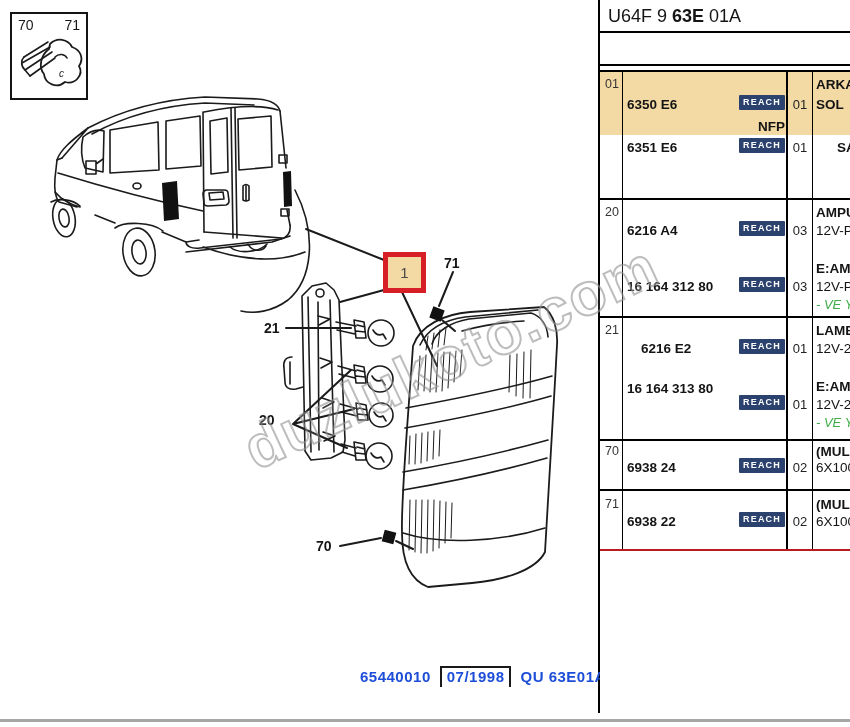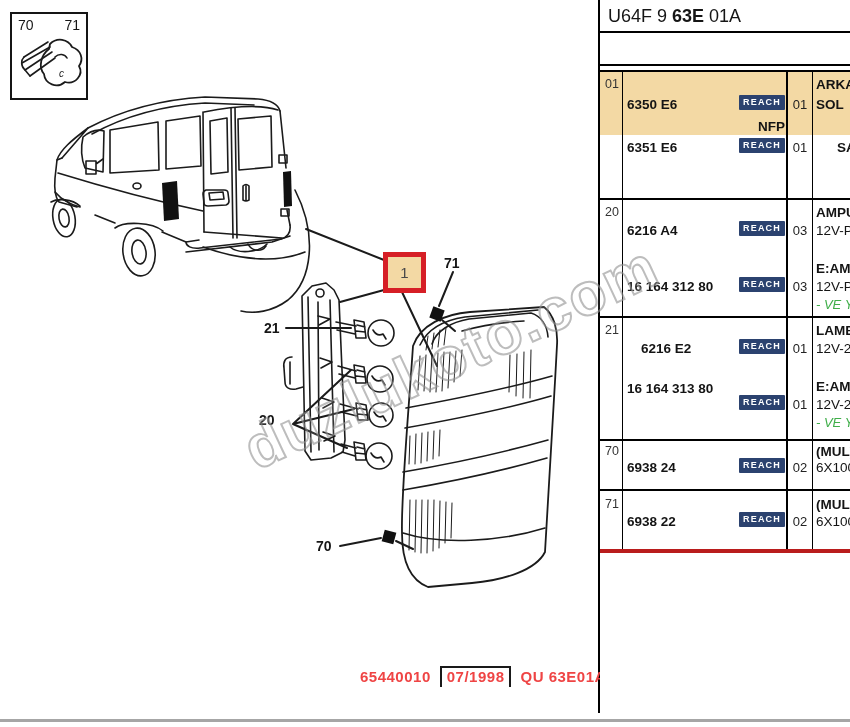--- a/index.html
+++ b/index.html
@@ -34,33 +34,33 @@
     position:absolute; left:233px; top:421px; z-index:6;
     transform: rotate(-25deg); transform-origin: 0 0;
     font-size:60px; font-weight:bold; letter-spacing:2px;
     color: rgba(255,255,255,0.12);
     -webkit-text-stroke: 2px rgba(145,145,145,0.6);
     pointer-events:none; white-space:nowrap;
   }
   .footer-line {
     position:absolute; left:360px; top:668px; z-index:3;
     display:flex; align-items:flex-start; gap:9px;
-    font-size:15px; font-weight:bold; color:#ef4444; letter-spacing:0.5px;
+    font-size:15px; font-weight:bold; color:#1d4ed8; letter-spacing:0.5px;
   }
   .footer-line .date-box {
     border:2px solid #1a1a1a; border-bottom:none;
     padding:0 5px 2px 5px; margin-top:-2px;
   }
   
   #vline-master { position:absolute; left:598px; top:0; width:2px; height:713px; background:#000; z-index:2; }
   #panel { position:absolute; left:600px; top:0; width:250px; height:727px; z-index:3; background:#fff; }
   #panel-title { position:absolute; left:8px; top:6px; font-size:18px; color:#151515; white-space:nowrap; }
   #panel-title b { font-weight:bold; }
   .hline { position:absolute; left:0; width:250px; height:2px; background:#000; }
-  #ptable { position:absolute; left:0; top:70px; width:250px; border-top:2px solid #000; border-bottom:4px solid #b91c1c; }
+  #ptable { position:absolute; left:0; top:70px; width:250px; border-top:2px solid #000; border-bottom:2px solid #b91c1c; }
   .tgroup { position:relative; background:#fff; overflow:hidden; }
   .tgroup + .tgroup { border-top:2px solid #000; }
   .tgroup .hl-band { position:absolute; left:0; top:0; width:250px; background:#f3d9a4; }
   .vl { position:absolute; top:0; bottom:0; background:#000; }
   .vl1 { left:22px; width:1px; }
   .vl2 { left:186px; width:2px; }
   .vl3 { left:212px; width:1px; }
   .gref  { position:absolute; left:5px;  font-size:12.5px; color:#333; }
   .part  { position:absolute; left:27px; font-size:13.5px; font-weight:bold; color:#141414; white-space:nowrap; }
   .reach {

